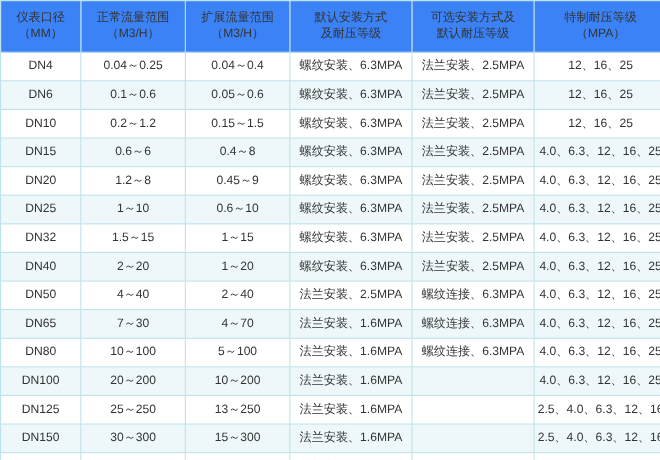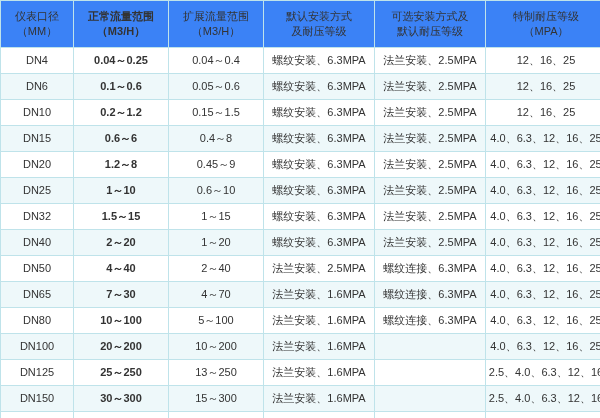--- a/index.html
+++ b/index.html
@@ -41,21 +41,21 @@
     display: block;
   }
   tbody td {
     height: 25px;
     background: #ffffff;
   }
   tbody tr:nth-child(even) td {
     background: #eef8fa;
   }
   .col0 { width: 72px; }
-  .col1 { width: 94px; font-weight: bold; }
+  .col1 { width: 94px; }
   .col2 { width: 94px; }
   .col3 { width: 110px; margin-top: 28px; }
   .col4 { width: 110px; }
   .col5 { width: 120px; }
 </style>
 </head>
 <body>
 
 <table class="spec-table">
   <thead>

